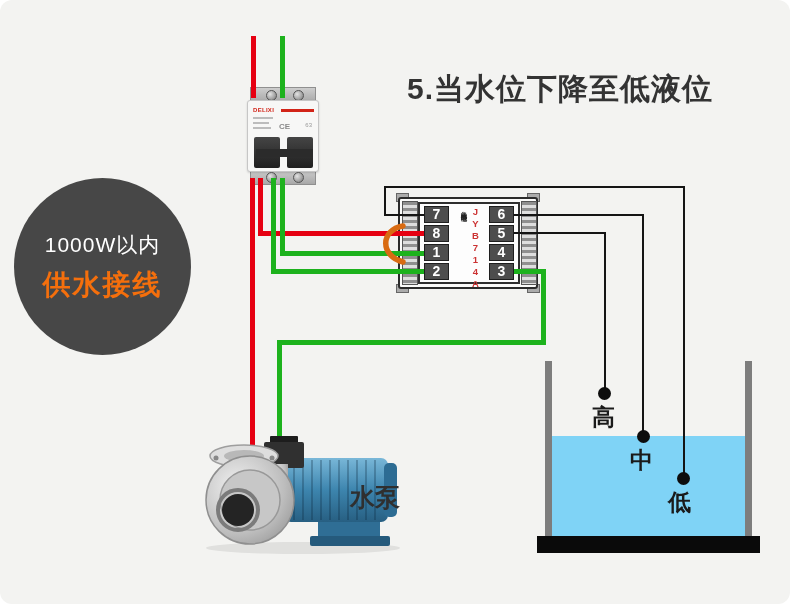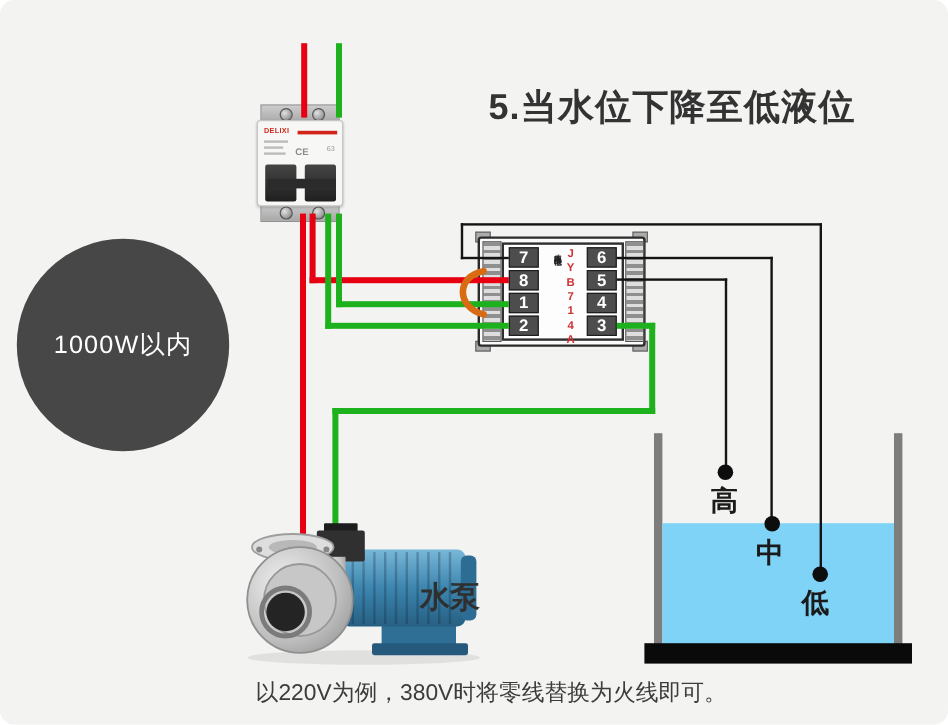--- a/index.html
+++ b/index.html
@@ -8,27 +8,27 @@
 
   
   .abs{position:absolute;}
 
   
   .title{left:407px;top:69px;font-size:30px;font-weight:bold;color:#333;letter-spacing:1px;white-space:nowrap;}
   .caption{left:213px;top:564px;font-size:19px;color:#3c3c3c;white-space:nowrap;}
   .pump-label{left:350px;top:481px;font-size:25px;font-weight:600;color:#2f2f2f;}
 
   
-  .badge{left:14px;top:199px;width:177px;height:177px;border-radius:50%;background:#474747;
+  .badge{left:14px;top:178px;width:177px;height:177px;border-radius:50%;background:#474747;
          display:flex;flex-direction:column;align-items:center;justify-content:center;text-align:center;}
   .badge .l1,.badge .l2{color:#fff;font-size:21px;letter-spacing:1px;line-height:1.5;}
   .badge .l3{color:#f56f0c;font-size:28px;font-weight:bold;letter-spacing:2px;margin-top:6px;}
 
   
-  .breaker{left:214px;top:87px;width:79px;height:98px;padding-left:23px;}
+  .breaker{left:247px;top:87px;width:79px;height:98px;padding-left:23px;}
   .bk-block{position:absolute;left:3px;width:66px;height:16px;background:linear-gradient(#cdcdcd,#a8a8a8);
             border:1px solid #8f8f8f;box-sizing:border-box;}
   .bk-top{top:0;} .bk-bot{top:82px;}
   .screw{position:absolute;width:11px;height:11px;border-radius:50%;
          background:radial-gradient(circle at 35% 35%,#e3e3e3,#767676);border:1px solid #555;box-sizing:border-box;}
   .bk-body{position:absolute;left:0;top:13px;width:72px;height:72px;background:#f7f7f6;border:1px solid #c6c6c6;
            border-radius:3px;box-sizing:border-box;box-shadow:0 1px 2px rgba(0,0,0,.15);}
   .bk-brand{position:absolute;left:5px;top:6px;font-size:6px;font-weight:bold;color:#d22418;letter-spacing:.3px;}
   .bk-brandbar{position:absolute;left:33px;top:8px;width:33px;height:3px;background:#d22418;}
   .microbar{position:absolute;height:2px;background:#bcbcbc;}
@@ -200,18 +200,18 @@
     <circle cx="52" cy="70" r="44" fill="url(#steel)" stroke="#8f8f8f" stroke-width="1.5"></circle>
     <circle cx="52" cy="70" r="30" fill="#c7c7c7" stroke="#999" stroke-width="1.5"></circle>
     <circle cx="40" cy="80" r="20" fill="none" stroke="#7b7b7b" stroke-width="4"></circle>
     <circle cx="40" cy="80" r="16" fill="#242424"></circle>
   </svg>
 
   <div class="abs title">5.当水位下降至低液位</div>
 
   <div class="abs badge">
     <div class="l1">1000W以内</div>
+    <div class="l3">供水接线</div>
   </div>
 
   <div class="abs pump-label">水泵</div>
-  <div class="abs caption">以220V为例，380V时将零线替换为火线即可。</div>
 
 </div>
 
 </body></html>

